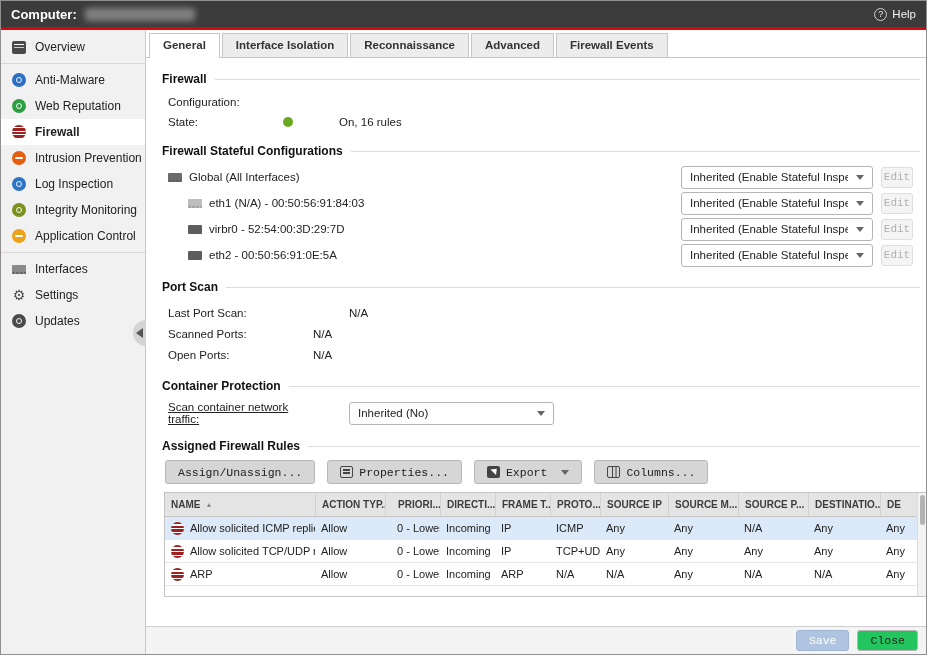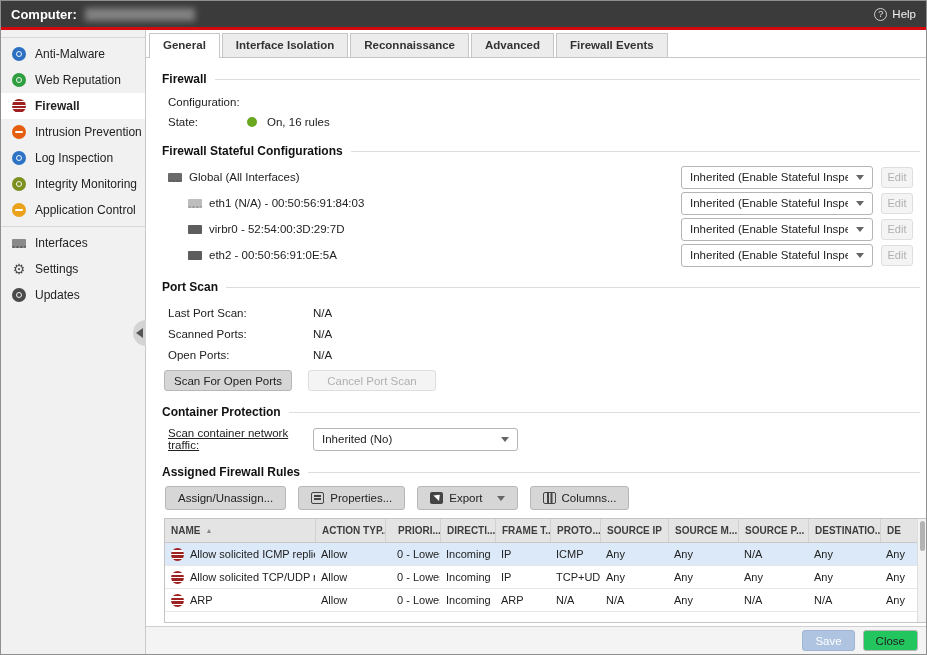--- a/index.html
+++ b/index.html
@@ -55,21 +55,21 @@
   .flabel { flex:0 0 auto; }
   .select { height:23px; border:1px solid #b5b5b5; border-radius:3px; background:#fff; display:flex; align-items:center; padding:0 8px; font-size:11.5px; color:#222; cursor:pointer; }
   .select .sv { flex:1; overflow:hidden; white-space:nowrap; }
   .caret { width:0; height:0; border-left:4px solid transparent; border-right:4px solid transparent; border-top:5px solid #666; margin-left:8px; flex:0 0 auto; }
   .dot { width:10px; height:10px; border-radius:50%; background:#69a81f; flex:0 0 auto; }
 
   .sc-row { display:flex; align-items:center; height:26px; font-size:11.5px; color:#222; margin-left:6px; }
   .sc-row .lbl { display:flex; align-items:center; gap:7px; }
   .sc-right { margin-left:auto; display:flex; align-items:center; gap:8px; margin-right:13px; }
   .sc-select { width:192px; }
-  .btn { display:inline-flex; align-items:center; justify-content:center; border:1px solid #b7b7b7; border-radius:3px; background:#d6d6d6; color:#222; font-size:11.5px; cursor:pointer; font-family:Liberation Sans, sans-serif; }
+  .btn { display:inline-flex; align-items:center; justify-content:center; border:1px solid #b7b7b7; border-radius:3px; background:#d6d6d6; color:#222; font-size:11.5px; cursor:pointer; font-family:Liberation Mono, monospace; }
   .btn.disabled { background:#f4f4f4; border-color:#dedede; color:#b0b0b0; cursor:default; }
   .edit-btn { width:32px; height:21px; font-size:11px; }
 
   .ps-row { display:flex; align-items:center; height:21px; font-size:11.5px; color:#222; margin-left:6px; }
   .ps-label { width:145px; flex:0 0 auto; }
   .ps-buttons { display:flex; gap:16px; margin:5px 0 0 2px; }
   .ps-btn { width:128px; height:21px; }
 
   
   .toolbar { display:flex; gap:12px; margin:7px 0 0 3px; }
@@ -97,41 +97,45 @@
   .c6{width:68px;} .c7{width:70px;} .c8{width:70px;} .c9{width:72px;} .c10{flex:1; min-width:0;}
   .vscroll { width:9px; background:#f3f3f3; border-left:1px solid #ddd; position:relative; flex:0 0 auto; }
   .vthumb { position:absolute; top:2px; left:1.5px; width:5px; height:30px; background:#b3b3b3; border-radius:3px; cursor:pointer; }
 
   
   .footer { height:28px; flex:0 0 auto; background:#f4f4f4; border-top:1px solid #cfcfcf; display:flex; align-items:center; justify-content:flex-end; gap:8px; padding-right:8px; }
   .f-btn { height:21px; padding:0 12px; font-size:11.5px; }
   .save-btn { background:#aec4e0; border-color:#9fb5d2; color:#fff; }
   .close-btn { background:#22c55e; }
 
-  .mt4{margin-top:4px;} .mt6{margin-top:6px;} .mt8{margin-top:8px;} .mt10{margin-top:10px;}
+  .mt4{margin-top:4px;} .mt6{margin-top:6px;} .mt8{margin-top:8px;gap:36px;} .mt10{margin-top:10px;}
   .mt12{margin-top:12px;} .mt14{margin-top:14px;} .mt16{margin-top:16px;}
   .w72{width:72px;} .w145{width:145px;text-decoration:underline;}
 </style>
 </head>
 <body>
 
 <div class="window">
 
   <div class="titlebar">
     <span class="t-label">Computer:</span>
     <span class="redacted"></span>
     <span class="help">
       <span class="help-icon">?</span>
       <span>Help</span>
     </span>
   </div>
 
   <div class="bodyrow">
 
     <div class="sidebar">
+      <div class="side-item">
+        <span class="sq-icon"></span>
+        <span>Overview</span>
+      </div>
       <div class="side-sep"></div>
       <div class="side-item">
         <span class="cicon donut icon-anti-malware"></span>
         <span>Anti-Malware</span>
       </div>
       <div class="side-item">
         <span class="cicon donut icon-web-reputation"></span>
         <span>Web Reputation</span>
       </div>
       <div class="side-item active">
@@ -259,24 +263,20 @@
           <span class="ps-label">Last Port Scan:</span>
           <span>N/A</span>
         </div>
         <div class="ps-row">
           <span class="ps-label">Scanned Ports:</span>
           <span>N/A</span>
         </div>
         <div class="ps-row">
           <span class="ps-label">Open Ports:</span>
           <span>N/A</span>
-        </div>
-        <div class="ps-buttons">
-          <button class="btn ps-btn">Scan For Open Ports</button>
-          <button class="btn ps-btn disabled">Cancel Port Scan</button>
         </div>
 
         <div class="section-h mt14">
           <span>Container Protection</span>
         </div>
         <div class="form-row mt8">
           <span class="flabel w145">Scan container network traffic:</span>
           <div class="select" style="width:205px;">
             <span class="sv">Inherited (No)</span>
             <span class="caret"></span>

